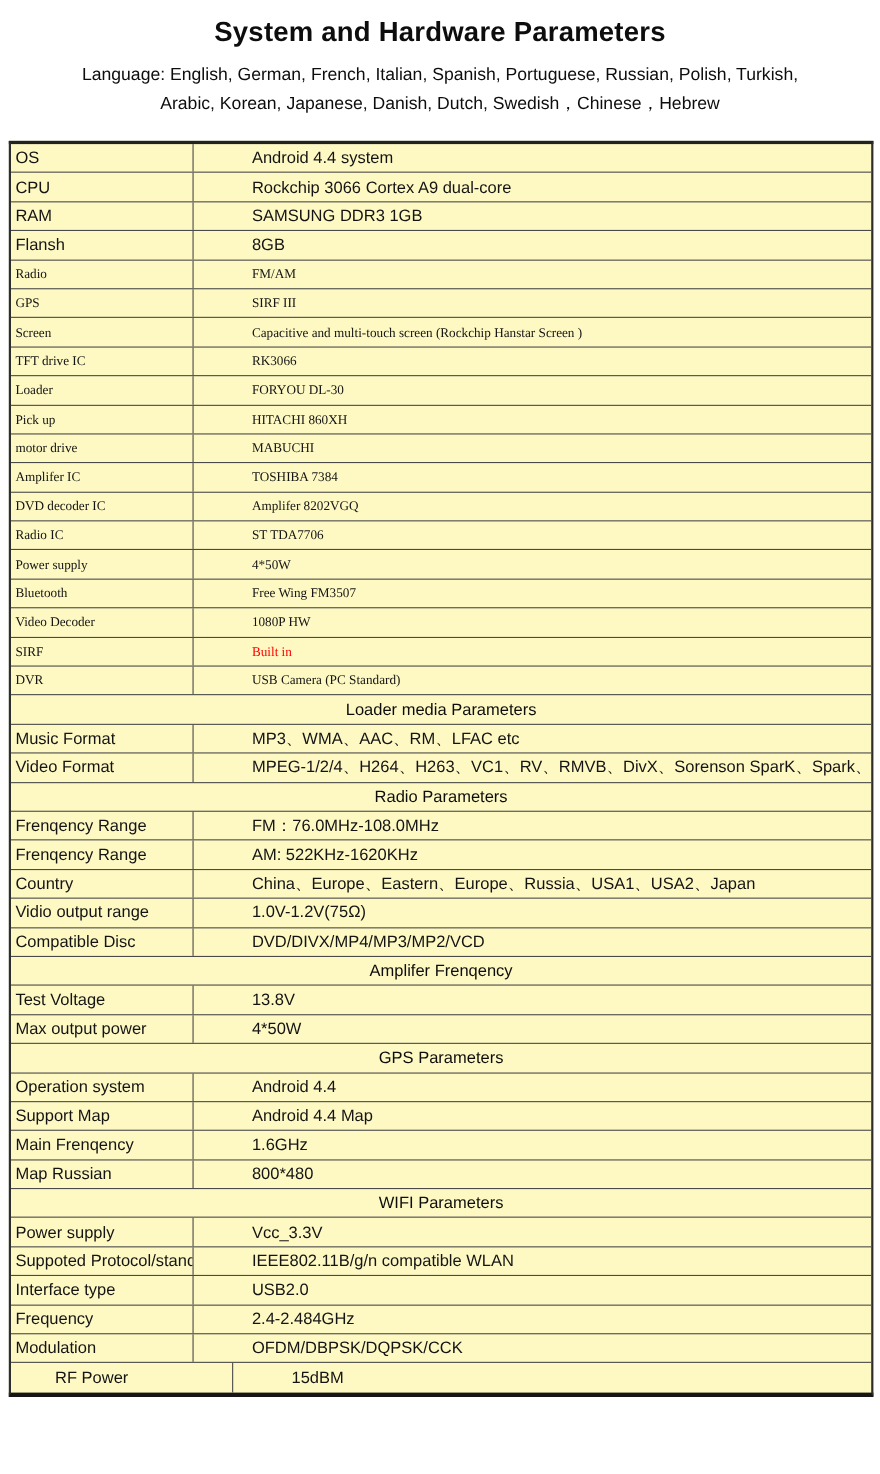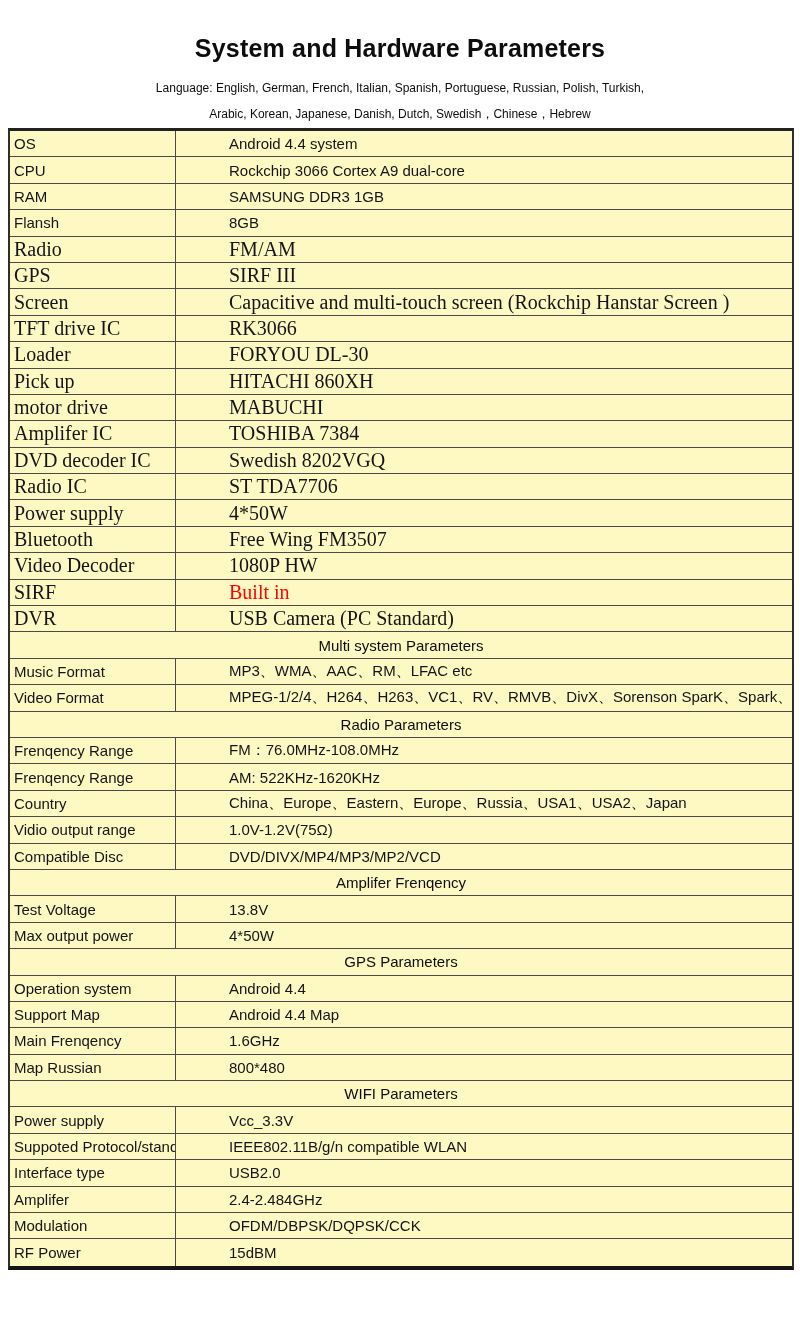--- a/index.html
+++ b/index.html
@@ -2,46 +2,46 @@
 <html><head>
 <meta charset="utf-8">
 <style>
   html,body{margin:0;padding:0;}
   body{
     width:800px;height:1340px;background:#ffffff;position:relative;
     font-family:"Liberation Sans", sans-serif;color:#141414;
     -webkit-font-smoothing:antialiased;
   }
   .page-title{
-    padding-top:34px;text-align:center;font-size:25px;font-weight:bold;
+    padding-top:15px;text-align:center;font-size:25px;font-weight:bold;
     letter-spacing:0.2px;color:#0d0d0d;
   }
-  .lang-block{margin-top:12px;text-align:center;font-size:12px;line-height:26px;color:#0d0d0d;}
+  .lang-block{margin-top:12px;text-align:center;font-size:16px;line-height:26px;color:#0d0d0d;}
   .spec-table{
     position:absolute;left:8px;top:128px;width:786px;box-sizing:border-box;
     border-left:2px solid #2e2e2e;border-right:2px solid #2e2e2e;
     border-top:3px solid #222222;border-bottom:4px solid #161616;
     background:#fef9c3;
   }
   .spec-row{display:flex;height:26.4px;box-sizing:border-box;border-bottom:1px solid #4a4a4a;}
-  .spec-row:last-child{border-bottom:none;}
+  .spec-row:last-child{border-bottom:none;padding-left:36px;}
   .cell-label{
     width:166px;box-sizing:border-box;border-right:1px solid #4a4a4a;
     display:flex;align-items:center;padding-left:4px;font-size:15px;
     white-space:nowrap;overflow:hidden;
   }
   .cell-value{
     flex:1;display:flex;align-items:center;padding-left:5px;font-size:15px;
     white-space:nowrap;overflow:hidden;margin-left:48px;
   }
   .section-row{
     display:flex;height:26.4px;box-sizing:border-box;border-bottom:1px solid #4a4a4a;
     align-items:center;justify-content:center;font-size:15px;color:#0d0d0d;
   }
-  .serif{font-family:"Liberation Serif","DejaVu Serif",serif;font-size:20px;}
+  .serif{font-family:"Liberation Serif","DejaVu Serif",serif;font-size:12px;}
   .sans{font-family:"Liberation Sans","DejaVu Sans",sans-serif;font-size:15px;}
 </style>
 </head>
 <body>
 
 <div class="page-title">System and Hardware Parameters</div>
 
 <div class="lang-block">
   <div>Language: English, German, French, Italian, Spanish, Portuguese, Russian, Polish,  Turkish,</div>
   <div>Arabic, Korean, Japanese, Danish, Dutch, Swedish，Chinese，Hebrew</div>
@@ -92,21 +92,21 @@
       <div class="spec-row">
         <div class="cell-label serif">motor drive</div>
         <div class="cell-value serif">MABUCHI</div>
       </div>
       <div class="spec-row">
         <div class="cell-label serif">Amplifer IC</div>
         <div class="cell-value serif">TOSHIBA 7384</div>
       </div>
       <div class="spec-row">
         <div class="cell-label serif">DVD decoder IC</div>
-        <div class="cell-value serif">Swedish   8202VGQ</div>
+        <div class="cell-value serif">Amplifer   8202VGQ</div>
       </div>
       <div class="spec-row">
         <div class="cell-label serif">Radio IC</div>
         <div class="cell-value serif">ST   TDA7706</div>
       </div>
       <div class="spec-row">
         <div class="cell-label serif">Power supply</div>
         <div class="cell-value serif">4*50W</div>
       </div>
       <div class="spec-row">
@@ -119,21 +119,21 @@
       </div>
       <div class="spec-row">
         <div class="cell-label serif">SIRF</div>
         <div class="cell-value serif" style="color: rgb(255, 0, 0);">Built in</div>
       </div>
       <div class="spec-row">
         <div class="cell-label serif">DVR</div>
         <div class="cell-value serif">USB Camera (PC Standard)</div>
       </div>
       <div class="section-row sans">
-        <span>Multi system Parameters</span>
+        <span>Loader media Parameters</span>
       </div>
       <div class="spec-row">
         <div class="cell-label sans">Music Format</div>
         <div class="cell-value sans">MP3、WMA、AAC、RM、LFAC etc</div>
       </div>
       <div class="spec-row">
         <div class="cell-label sans">Video Format</div>
         <div class="cell-value sans">MPEG-1/2/4、H264、H263、VC1、RV、RMVB、DivX、Sorenson SparK、Spark、VP8、AVS Stream...</div>
       </div>
       <div class="section-row sans">
@@ -198,21 +198,21 @@
       </div>
       <div class="spec-row">
         <div class="cell-label sans">Suppoted Protocol/standard</div>
         <div class="cell-value sans">IEEE802.11B/g/n compatible WLAN</div>
       </div>
       <div class="spec-row">
         <div class="cell-label sans">Interface  type</div>
         <div class="cell-value sans">USB2.0</div>
       </div>
       <div class="spec-row">
-        <div class="cell-label sans">Amplifer</div>
+        <div class="cell-label sans">Frequency</div>
         <div class="cell-value sans">2.4-2.484GHz</div>
       </div>
       <div class="spec-row">
         <div class="cell-label sans">Modulation</div>
         <div class="cell-value sans">OFDM/DBPSK/DQPSK/CCK</div>
       </div>
       <div class="spec-row">
         <div class="cell-label sans">RF Power</div>
         <div class="cell-value sans">15dBM</div>
       </div>

